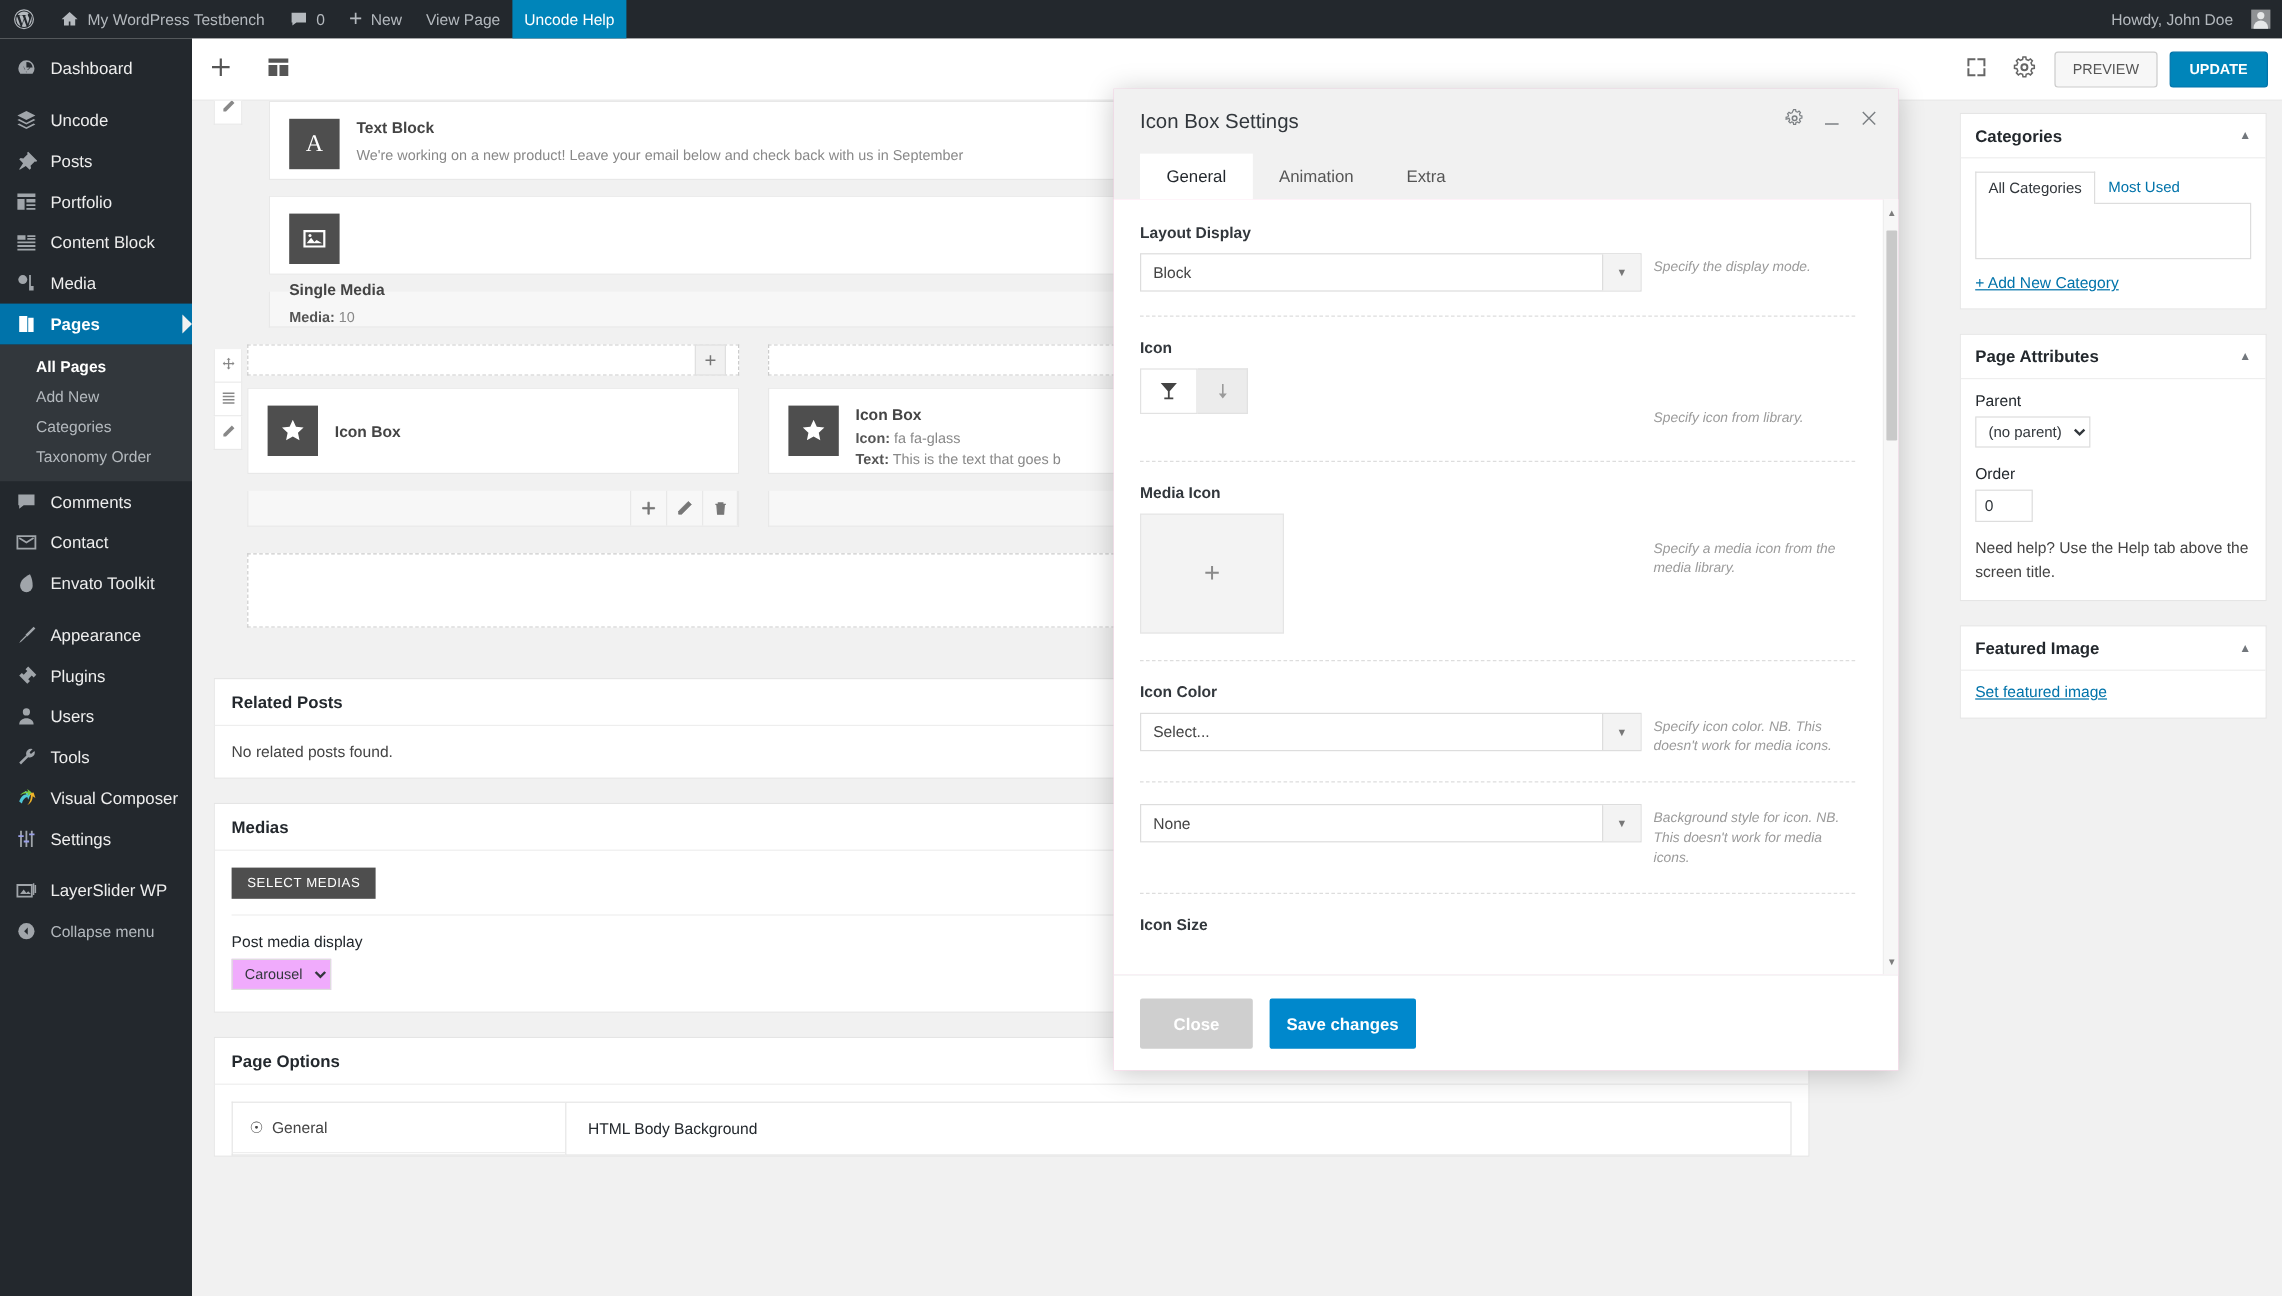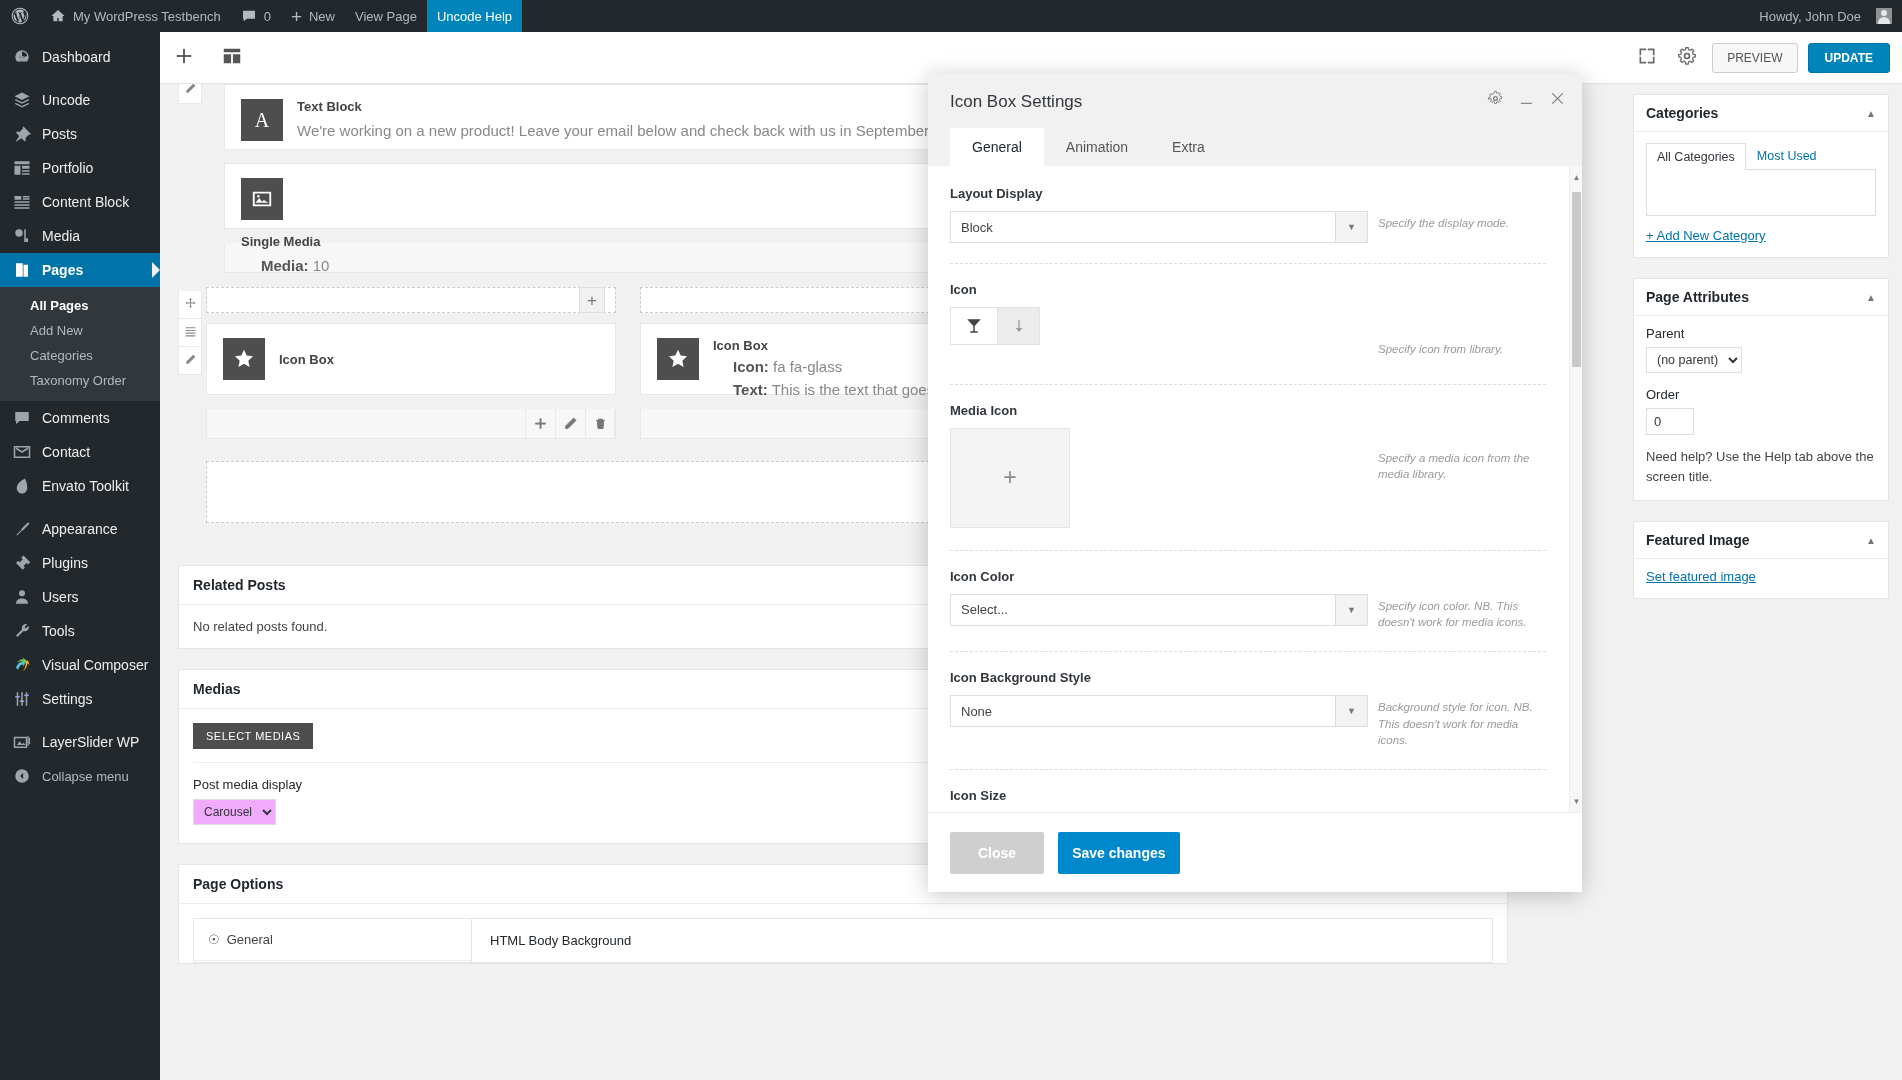--- a/index.html
+++ b/index.html
@@ -128,22 +128,22 @@
     padding: 14px 16px;
   }
   .vc-thumb {
     width: 42px; height: 42px; background: #4e4e4e;
     display: flex; align-items: center; justify-content: center;
     flex: 0 0 42px;
   }
   .vc-thumb svg { width: 22px; height: 22px; fill: #fff; }
   .vc-thumb .letter { color: #fff; font-family: "Liberation Serif", serif; font-size: 20px; }
   .vc-el-title { font-weight: 700; font-size: 13px; color: #444; margin-bottom: 6px; }
-  .vc-el-desc { font-size: 15px; color: #888; line-height: 1.5; }
-  .vc-el-desc b { color: #555; margin-left: 20px; }
+  .vc-el-desc { font-size: 12px; color: #888; line-height: 1.5; }
+  .vc-el-desc b { color: #555; }
 
   .vc-bar {
     height: 30px; background: #f7f7f7; border: 1px solid #e8e8e8;
     border-top: none; display: flex; align-items: center;
   }
   .vc-bar .spacer { flex: 1; }
   .vc-ctrl {
     width: 30px; height: 29px; display: flex;
     align-items: center; justify-content: center;
     border-left: 1px solid #e8e8e8; color: #777;
@@ -871,21 +871,20 @@
               <span class="caret">▼</span>
             </div>
           </div>
           <div class="field-desc" style="max-width:180px;">Specify icon color. NB. This doesn't work for media icons.</div>
         </div>
       </div>
 
       <div class="dash-sep"></div>
 
       <div class="field">
-        <div class="field-label">Icon Background Style</div>
         <div class="field-row">
           <div class="field-ctl">
             <div class="sel-box">
               <span>None</span>
               <span class="caret">▼</span>
             </div>
           </div>
           <div class="field-desc" style="max-width:180px;">Background style for icon. NB. This doesn't work for media icons.</div>
         </div>
       </div>

